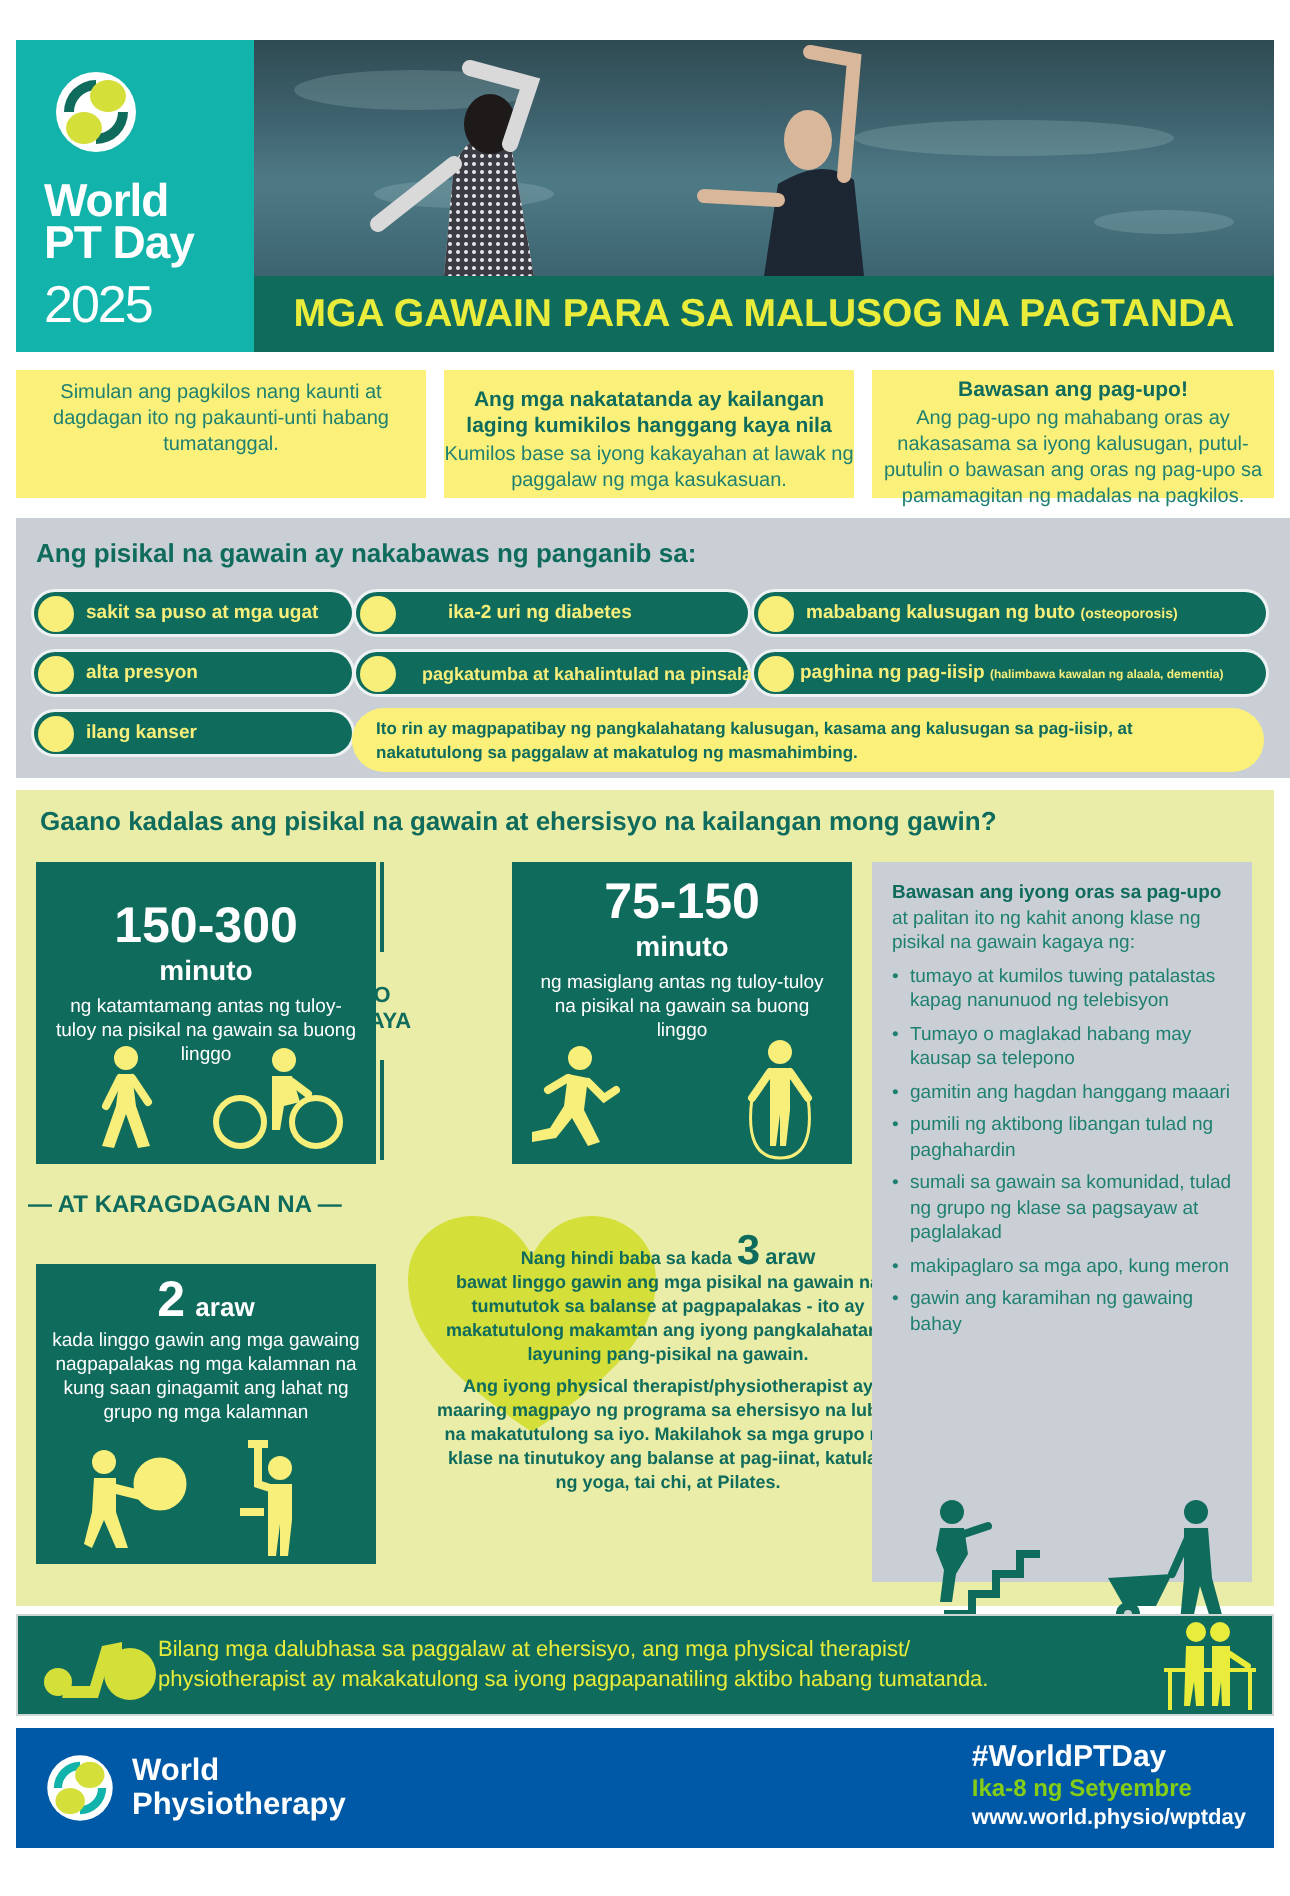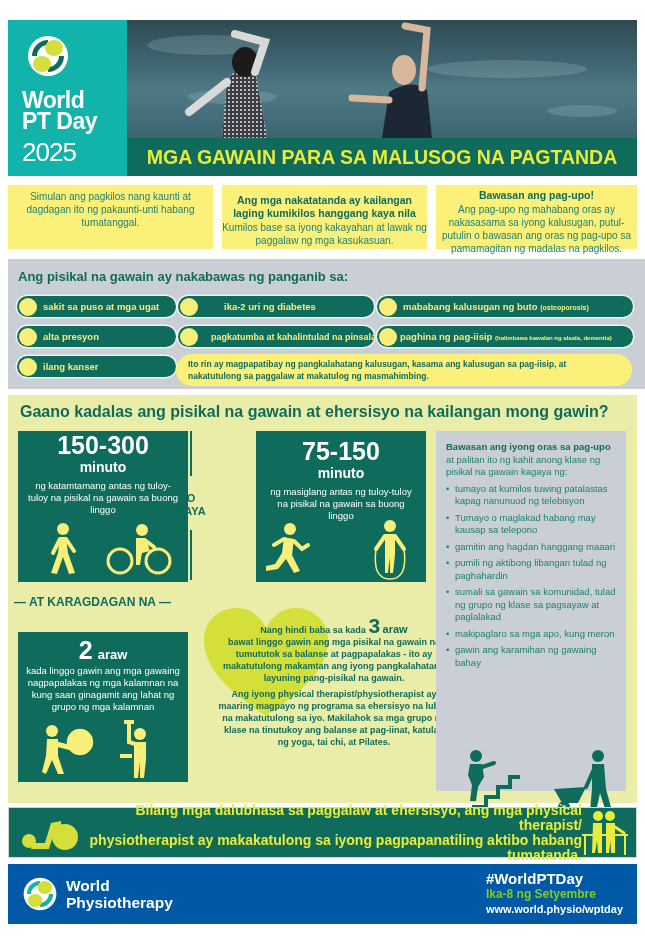--- a/index.html
+++ b/index.html
@@ -27,42 +27,42 @@
   .risk { left: 8px; top: 259px; width: 637px; height: 130px; background: #c9cfd5; }
   .risk-title { left: 10px; top: 10px; font-family: "Liberation Sans", sans-serif; font-weight: bold; font-size: 13px; color: #0f6b5c; }
   .pill { height: 21px; background: #0f6b5c; border-radius: 11px; display: flex; align-items: center; box-shadow: 0 0 0 1.5px #eef2f2; }
   .pill .dot { width: 18px; height: 18px; border-radius: 50%; background: #f8ef7a; margin-left: 2px; flex: none; }
   .pill .t { color: #f8ef7a; font-family: "Liberation Sans", sans-serif; font-weight: bold; font-size: 9.5px; margin-left: 6px; white-space: nowrap; }
   .pill .t small { font-size: 7px; font-weight: bold; }
   .note-pill { left: 168px; top: 95px; width: 456px; height: 32px; background: #fbf17a; border-radius: 16px; padding: 4px 12px; font-family: "Liberation Sans", sans-serif; font-weight: bold; font-size: 8.5px; line-height: 12px; color: #0f6b5c; }
 
   
   .freq { left: 8px; top: 395px; width: 629px; height: 408px; background: #eaeda8; }
-  .freq-title { left: 12px; top: 8px; font-family: "Liberation Sans", sans-serif; font-weight: bold; font-size: 16px; color: #0f6b5c; }
+  .freq-title { left: 12px; top: 8px; font-family: "Liberation Sans", sans-serif; font-weight: bold; font-size: 13px; color: #0f6b5c; }
   .box { background: #0f6b5c; color: #fff; text-align: center; }
   .box .big { font-family: "Liberation Sans", sans-serif; font-weight: bold; font-size: 25px; line-height: 28px; }
   .box .unit { font-family: "Liberation Sans", sans-serif; font-weight: bold; font-size: 14px; line-height: 16px; }
   .box .d { font-family: "Liberation Sans", sans-serif; font-size: 9.5px; line-height: 12px; margin-top: 5px; }
   .vline { width: 2px; background: #0f6b5c; }
   .kaya { font-family: "Liberation Sans", sans-serif; font-weight: bold; font-size: 11px; color: #0f6b5c; text-align: center; line-height: 13px; }
   .addl { left: 6px; top: 200px; font-family: "Liberation Sans", sans-serif; font-weight: bold; font-size: 12px; color: #0f6b5c; }
   .heart { left: 196px; top: 213px; width: 124px; height: 110px; }
   .three { left: 210px; top: 225px; width: 232px; text-align: center; font-family: "Liberation Sans", sans-serif; font-weight: bold; color: #0f6b5c; font-size: 9px; line-height: 12px; }
   .three .n { font-size: 21px; }
   .three .a { font-size: 11px; }
   .three p { margin-top: 4px; }
   .tips { left: 428px; top: 36px; width: 190px; height: 360px; background: #c9cfd5; padding: 10px 8px 0 10px; font-family: "Liberation Sans", sans-serif; color: #1f8071; font-size: 9.5px; line-height: 12.5px; }
   .tips .lead b { color: #0f6b5c; }
   .tips ul { list-style: none; margin-top: 4px; }
   .tips li { position: relative; padding-left: 9px; margin-bottom: 4px; }
   .tips li::before { content: "•"; position: absolute; left: 0; top: 0; }
 
   
   .banner { left: 8px; top: 807px; width: 629px; height: 51px; background: #0f6b5c; border: 1px solid #cfd6d6; display: flex; align-items: center; }
-  .banner .msg { flex: 1; text-align: right; color: #e9ec3a; font-family: "Liberation Sans", sans-serif; font-weight: bold; font-size: 14px; line-height: 15px; }
+  .banner .msg { flex: 1; text-align: left; color: #e9ec3a; font-family: "Liberation Sans", sans-serif; font-weight: normal; font-size: 11px; line-height: 15px; }
 
   
   .footer { left: 8px; top: 864px; width: 629px; height: 60px; background: #0059a7; }
   .footer .brand { left: 58px; top: 13px; color: #fff; font-family: "Liberation Sans", sans-serif; font-weight: bold; font-size: 15.5px; line-height: 17px; }
   .footer .right { right: 14px; top: 6px; text-align: left; font-family: "Liberation Sans", sans-serif; }
   .footer .hash { color: #fff; font-weight: bold; font-size: 15px; line-height: 17px; }
   .footer .date { color: #84cc16; font-weight: bold; font-size: 12px; line-height: 15px; }
   .footer .url { color: #fff; font-size: 11px; line-height: 14px; font-weight: bold; }
 </style>
 </head>
@@ -158,21 +158,21 @@
     <span class="dot"></span>
     <span class="t">ilang kanser</span>
   </div>
 
   <div class="abs note-pill">Ito rin ay magpapatibay ng pangkalahatang kalusugan, kasama ang kalusugan sa pag-iisip, at nakatutulong sa paggalaw at makatulog ng masmahimbing.</div>
 </div>
 
 <div class="abs freq">
   <div class="abs freq-title">Gaano kadalas ang pisikal na gawain at ehersisyo na kailangan mong gawin?</div>
 
-  <div class="abs box" style="left:10px;top:36px;width:170px;height:151px;padding-top:0;">
+  <div class="abs box" style="left:10px;top:36px;width:170px;height:151px;padding-top:18px;">
     <div class="big">150-300</div>
     <div class="unit">minuto</div>
     <div class="d" style="padding:0 10px;">ng katamtamang antas ng tuloy-tuloy na pisikal na gawain sa buong linggo</div>
     <svg class="abs" style="left:30px;top:92px;" width="30" height="52" viewBox="0 0 30 52">
       <circle cx="15" cy="6" r="6" fill="#f8ef7a"></circle>
       <path d="M12 14 L18 14 L20 30 L27 50 L21 51 L15 34 L9 51 L3 50 L10 30 Z" fill="#f8ef7a"></path>
       <path d="M12 16 L5 30 M18 16 L26 28" stroke="#f8ef7a" stroke-width="4" stroke-linecap="round"></path>
     </svg>
     <svg class="abs" style="left:88px;top:92px;" width="66" height="52" viewBox="0 0 66 52">
       <circle cx="36" cy="7" r="6" fill="#f8ef7a"></circle>

